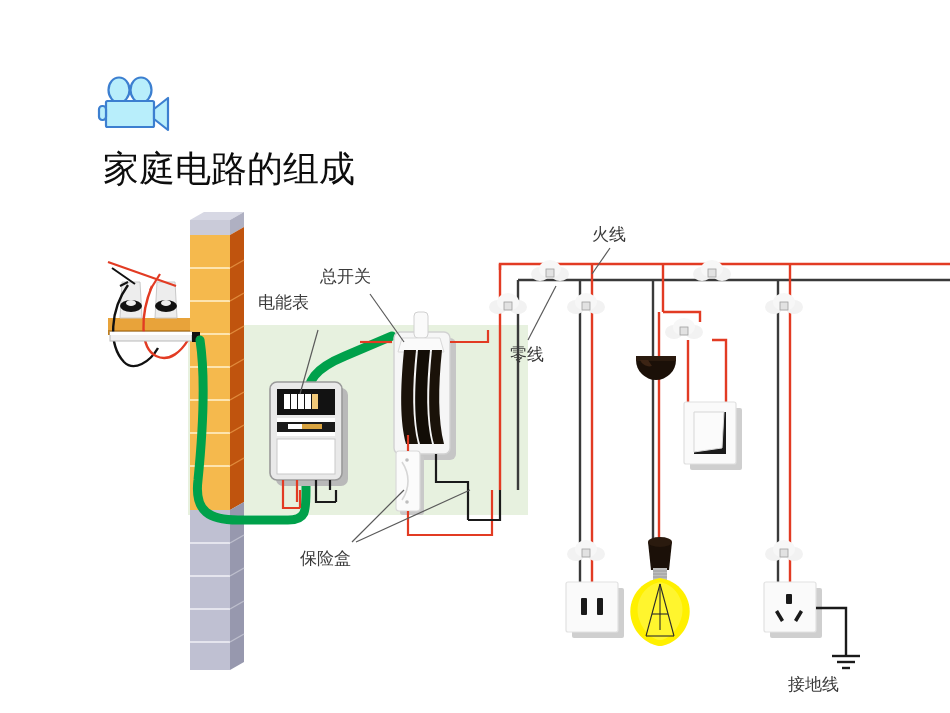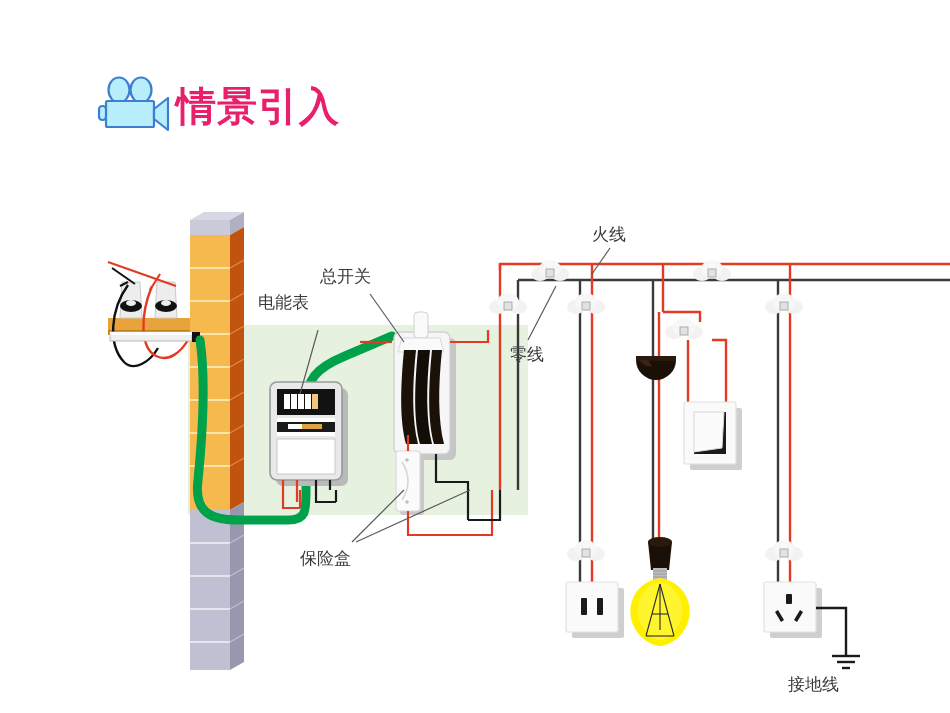--- a/index.html
+++ b/index.html
@@ -42,21 +42,21 @@
   <svg class="hdr-icon" viewBox="0 0 78 58">
     <g fill="#B8EEFB" stroke="#3C7FD0" stroke-width="2.2" stroke-linejoin="round">
       <ellipse cx="23" cy="14" rx="10.5" ry="12.5"></ellipse>
       <ellipse cx="45" cy="14" rx="10.5" ry="12.5"></ellipse>
       <rect x="10" y="25" width="48" height="26" rx="1.5"></rect>
       <path d="M58 33 L72 22 L72 54 L58 43 Z"></path>
       <rect x="3" y="30" width="7" height="14" rx="3.2"></rect>
     </g>
   </svg>
 
-  <div class="hdr-title">情景引入</div>
+  <div class="sub-title">家庭电路的组成</div>
 
   <svg id="scene" viewBox="0 0 950 523">
 
     <rect x="188" y="135" width="340" height="190" fill="#E7F1DF"></rect>
 
     <g>
 
       <polygon points="190,30 230,30 244,22 204,22" fill="#D7D8E4"></polygon>
       <polygon points="230,30 230,45 244,37 244,22" fill="#AFB0C2"></polygon>
       <rect x="190" y="30" width="40" height="15" fill="#CACBD9"></rect>

